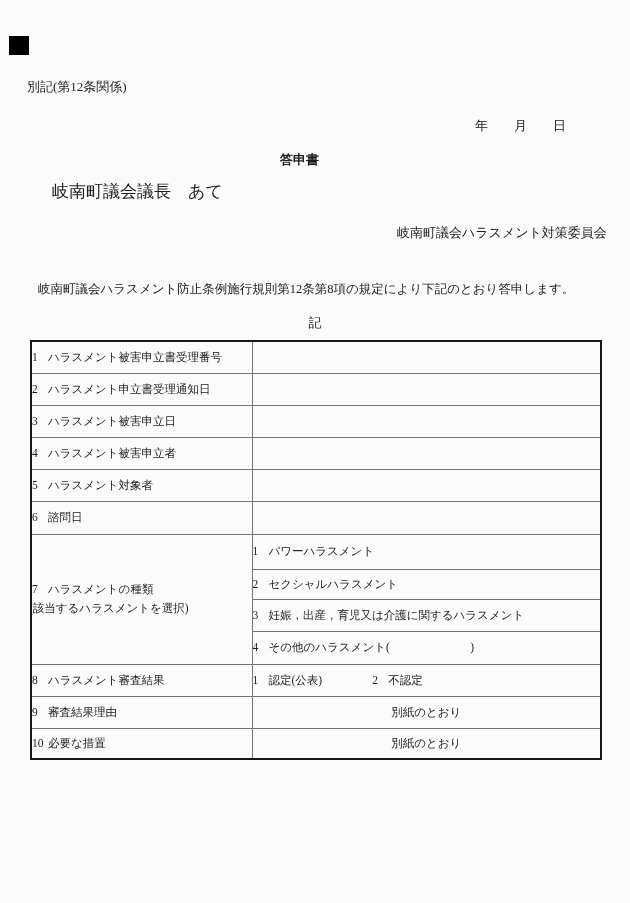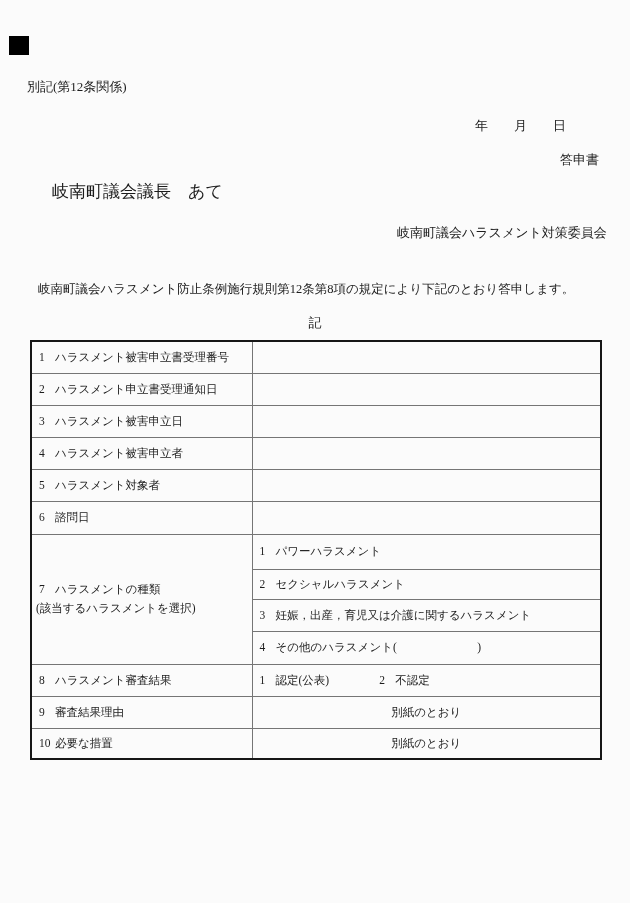--- a/index.html
+++ b/index.html
@@ -8,36 +8,36 @@
     background:#fbfbfb;
     color:#1c1c1c;
     font-family:"Liberation Serif","DejaVu Serif",serif;
   }
   .page{position:relative;width:630px;height:903px;overflow:hidden;}
 
   .mark{position:absolute;left:9px;top:36px;width:20px;height:19px;background:#000;}
 
   .annex{position:absolute;left:27px;top:78px;font-size:13px;}
   .dateline{position:absolute;right:64px;top:117px;font-size:13px;font-family:Liberation Mono, monospace;}
-  .title{position:absolute;left:0;top:151px;width:599px;text-align:right;font-size:13px;}
+  .title{position:absolute;left:0;top:151px;width:599px;text-align:center;font-size:13px;font-weight:bold;}
   .addressee{position:absolute;left:52px;top:180px;font-size:17px;}
   .sender{position:absolute;left:397px;top:222px;font-size:13px;line-height:21px;}
   .statement{position:absolute;left:38px;top:281px;font-size:12.5px;white-space:nowrap;}
   .ki{position:absolute;left:0;top:314px;width:630px;text-align:center;font-size:13px;}
 
   table.doc{
     position:absolute;left:30px;top:340px;
     width:570px;
     border-collapse:collapse;table-layout:fixed;
     font-size:11.5px;
     border:2px solid #161616;
   }
   table.doc td{
     border:1px solid #757575;
-    padding:7px;
+    padding:0;
     vertical-align:middle;
     overflow:hidden;
     white-space:nowrap;
   }
   col.c1{width:221px;}
   col.c2{width:349px;}
   td.label{padding-left:6px;}
   td.value{padding-left:7px;}
   td.vcenter{text-align:center;padding-left:0;}
   .num{display:inline-block;min-width:16px;}

